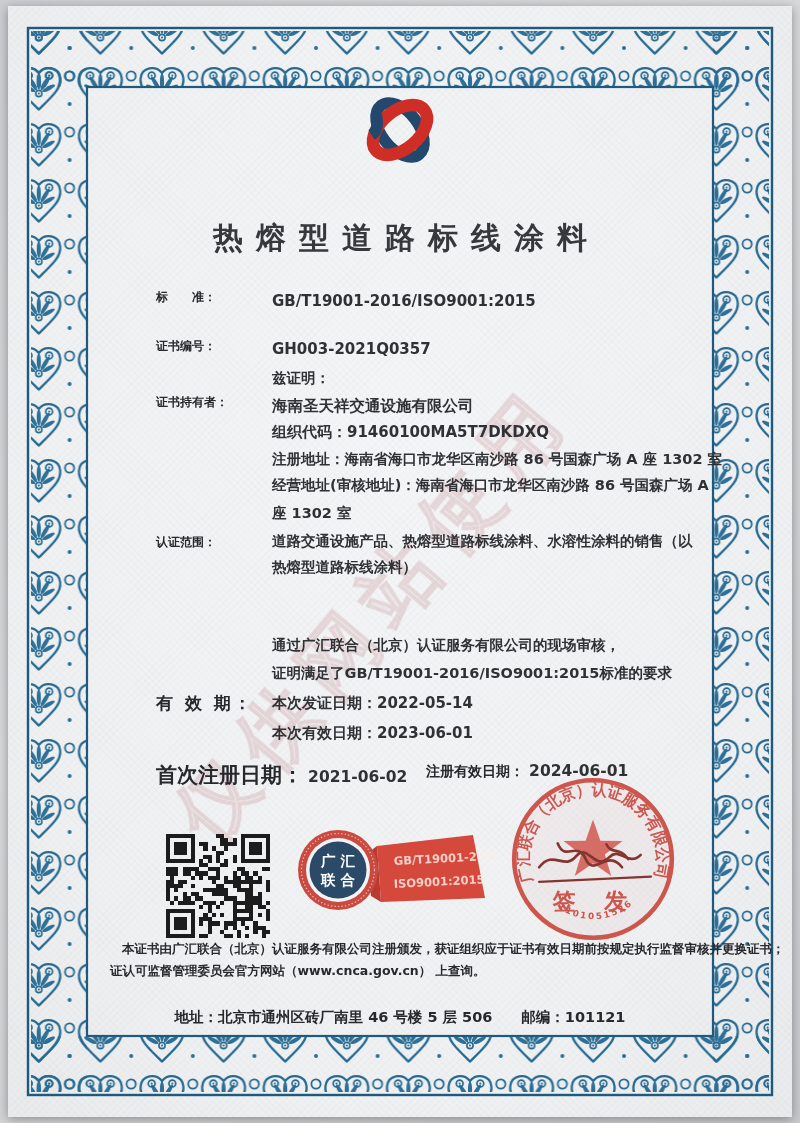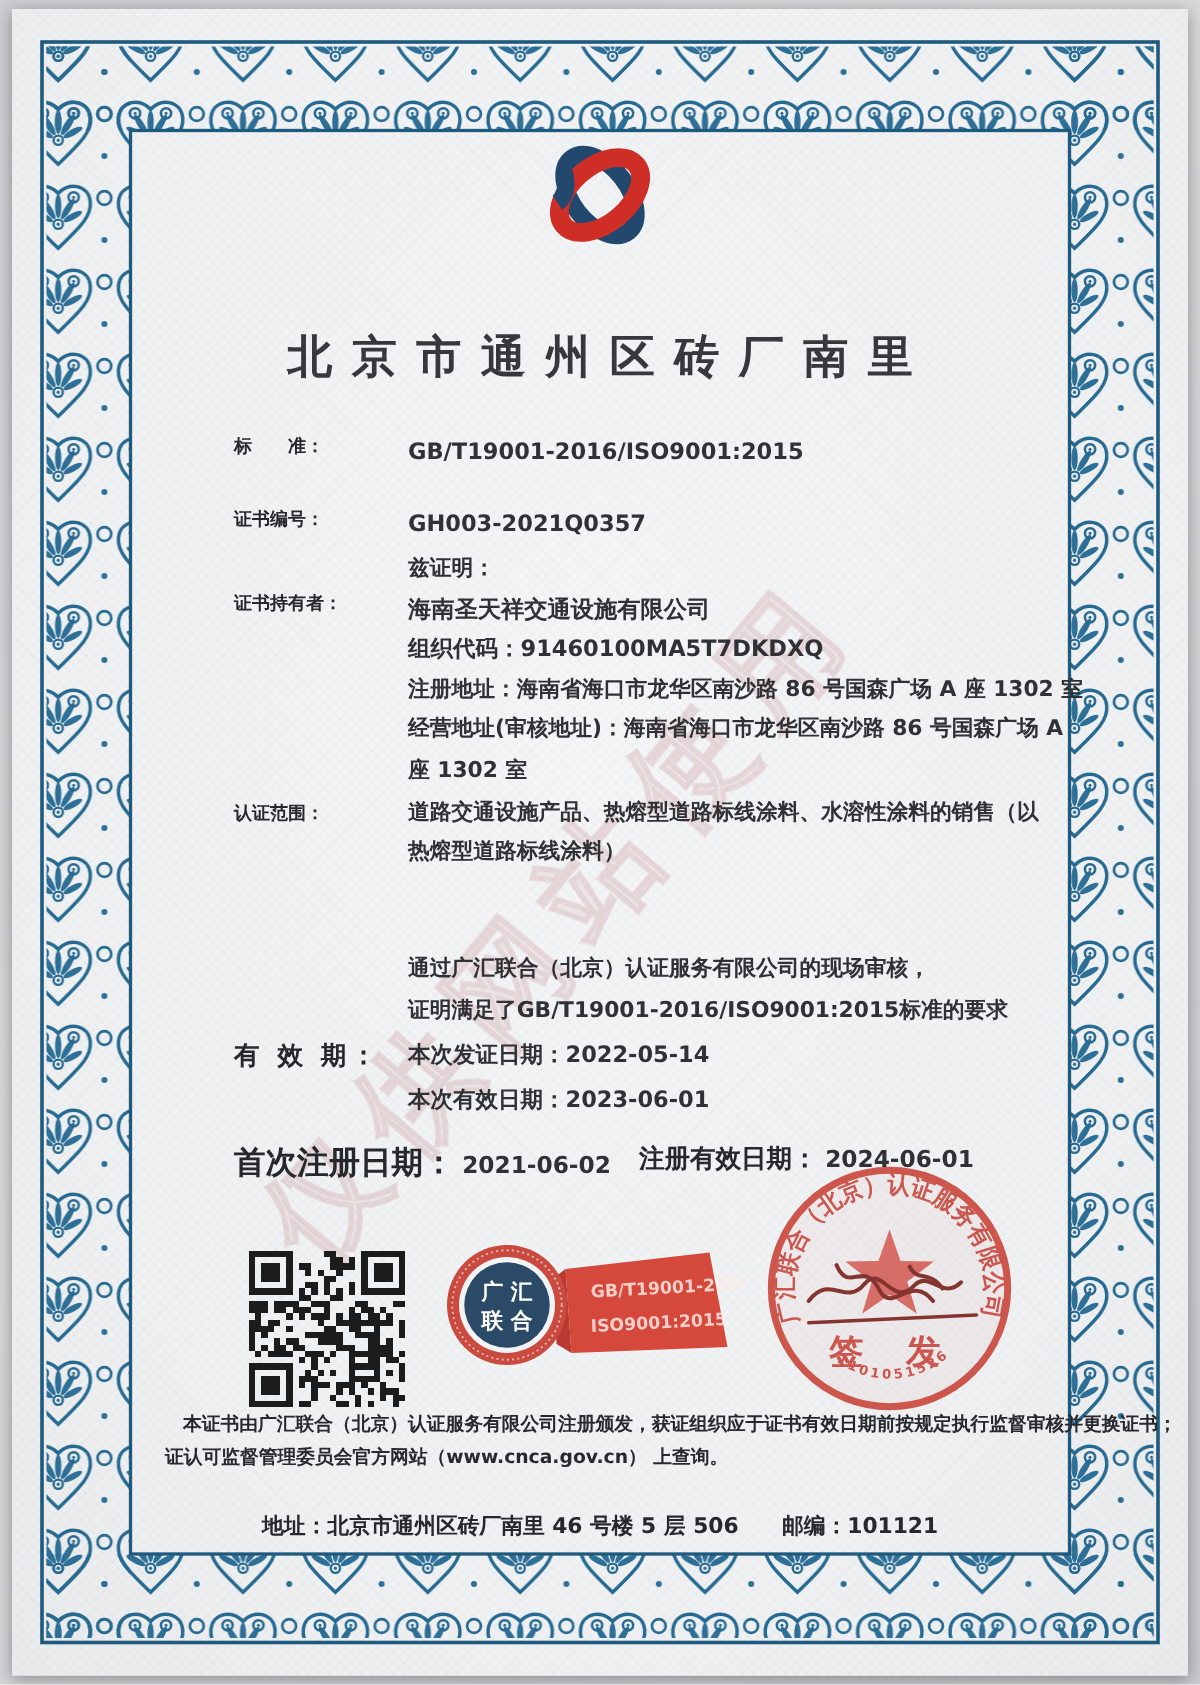--- a/index.html
+++ b/index.html
@@ -81,21 +81,21 @@
         <ellipse rx="31" ry="18.5" fill="none" stroke="#22486e" stroke-width="11.5" transform="rotate(52)"></ellipse>
         <ellipse rx="31.5" ry="19" fill="none" stroke="#cf2e27" stroke-width="12.5" transform="rotate(-40)"></ellipse>
         <path d="M -28,14 A 31,18.5 52 0 1 -20,-22" fill="none" stroke="#22486e" stroke-width="11.5" transform="rotate(0)" opacity="0.0"></path>
         <path d="M -10,26 A 31 18.5 0 0 1 -27 6" fill="none" stroke="#22486e" stroke-width="11.5" transform="rotate(52) translate(0,0)" opacity="0"></path>
 
         <path d="M -26.5,9.5 A 31,18.5 0 0 1 -13.5,25.5" fill="none" stroke="#22486e" stroke-width="11.5" transform="rotate(52)" opacity="1"></path>
       </g>
     </svg>
   </div>
 
-  <div class="abs center title" style="top:212px;">北京市通州区砖厂南里</div>
+  <div class="abs center title" style="top:212px;">热熔型道路标线涂料</div>
 
   <div class="abs label" style="left:148px;top:283px;">标　　准：</div>
   <div class="abs value" style="left:264px;top:286px;">GB/T19001-2016/ISO9001:2015</div>
 
   <div class="abs label" style="left:148px;top:332px;">证书编号：</div>
   <div class="abs value" style="left:264px;top:334px;">GH003-2021Q0357</div>
 
   <div class="abs small-line" style="left:264px;top:363px;">兹证明：</div>
   <div class="abs label" style="left:148px;top:388px;">证书持有者：</div>
   <div class="abs value" style="left:264px;top:390px;font-size:15.5px;">海南圣天祥交通设施有限公司</div>
@@ -113,21 +113,21 @@
 
   <div class="abs label" style="left:148px;top:686px;font-size:17px;letter-spacing:3px;">有 效 期：</div>
   <div class="abs small-line" style="left:264px;top:688px;font-size:15px;">本次发证日期：2022-05-14</div>
   <div class="abs small-line" style="left:264px;top:718px;font-size:15px;">本次有效日期：2023-06-01</div>
 
   <div class="abs" style="left:148px;top:755px;">
     <span class="label" style="font-size:21px;">首次注册日期：</span>
     <span class="value" style="font-size:15.5px;">2021-06-02</span>
   </div>
   <div class="abs" style="left:418px;top:755px;">
-    <span class="label" style="font-size:17px;">注册有效日期：</span>
+    <span class="label" style="font-size:14px;">注册有效日期：</span>
     <span class="value" style="font-size:15.5px;">2024-06-01</span>
   </div>
 
   <div class="abs" style="left:158px;top:828px;width:104px;height:104px;">
     <svg id="qr-svg" width="104" height="104" viewBox="0 0 25 25" shape-rendering="crispEdges">
         <rect x="12" y="0" width="1" height="1" fill="#1c1c1c"></rect>
         <rect x="13" y="0" width="1" height="1" fill="#1c1c1c"></rect>
         <rect x="13" y="1" width="1" height="1" fill="#1c1c1c"></rect>
         <rect x="14" y="1" width="1" height="1" fill="#1c1c1c"></rect>
         <rect x="16" y="1" width="1" height="1" fill="#1c1c1c"></rect>

